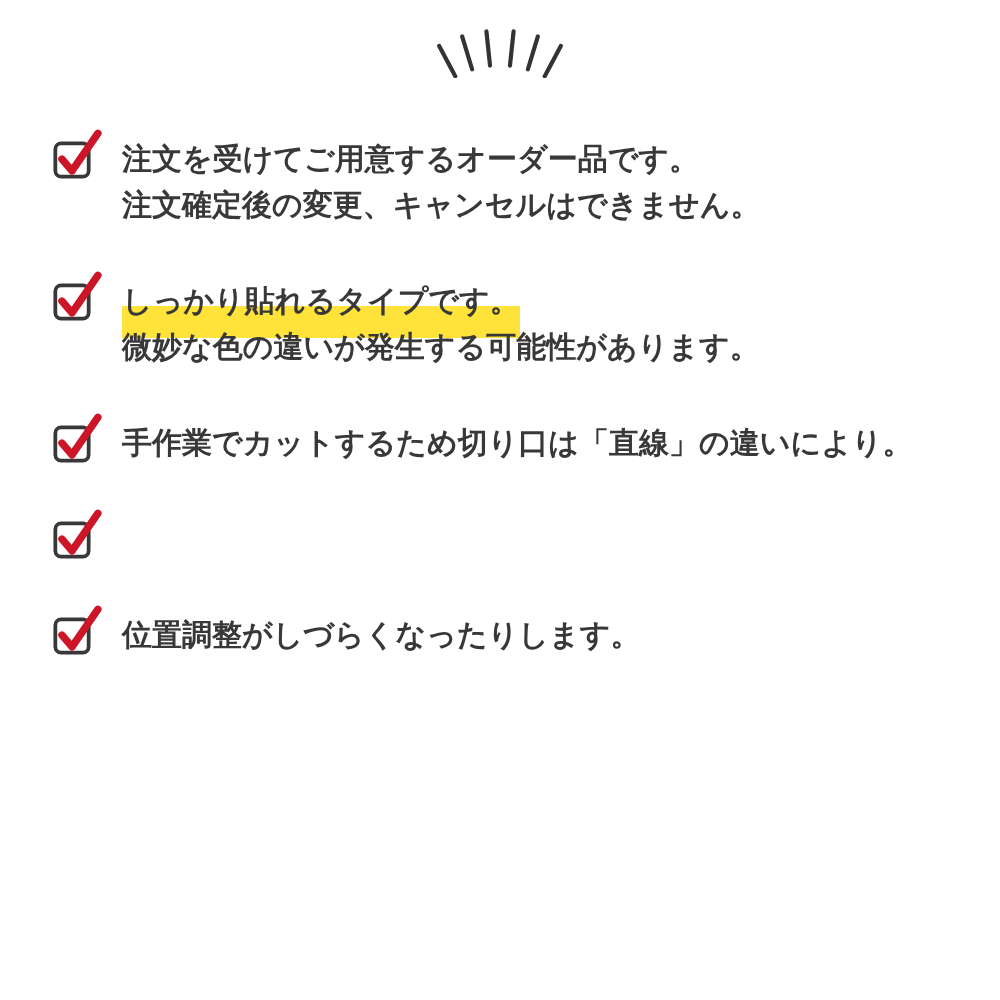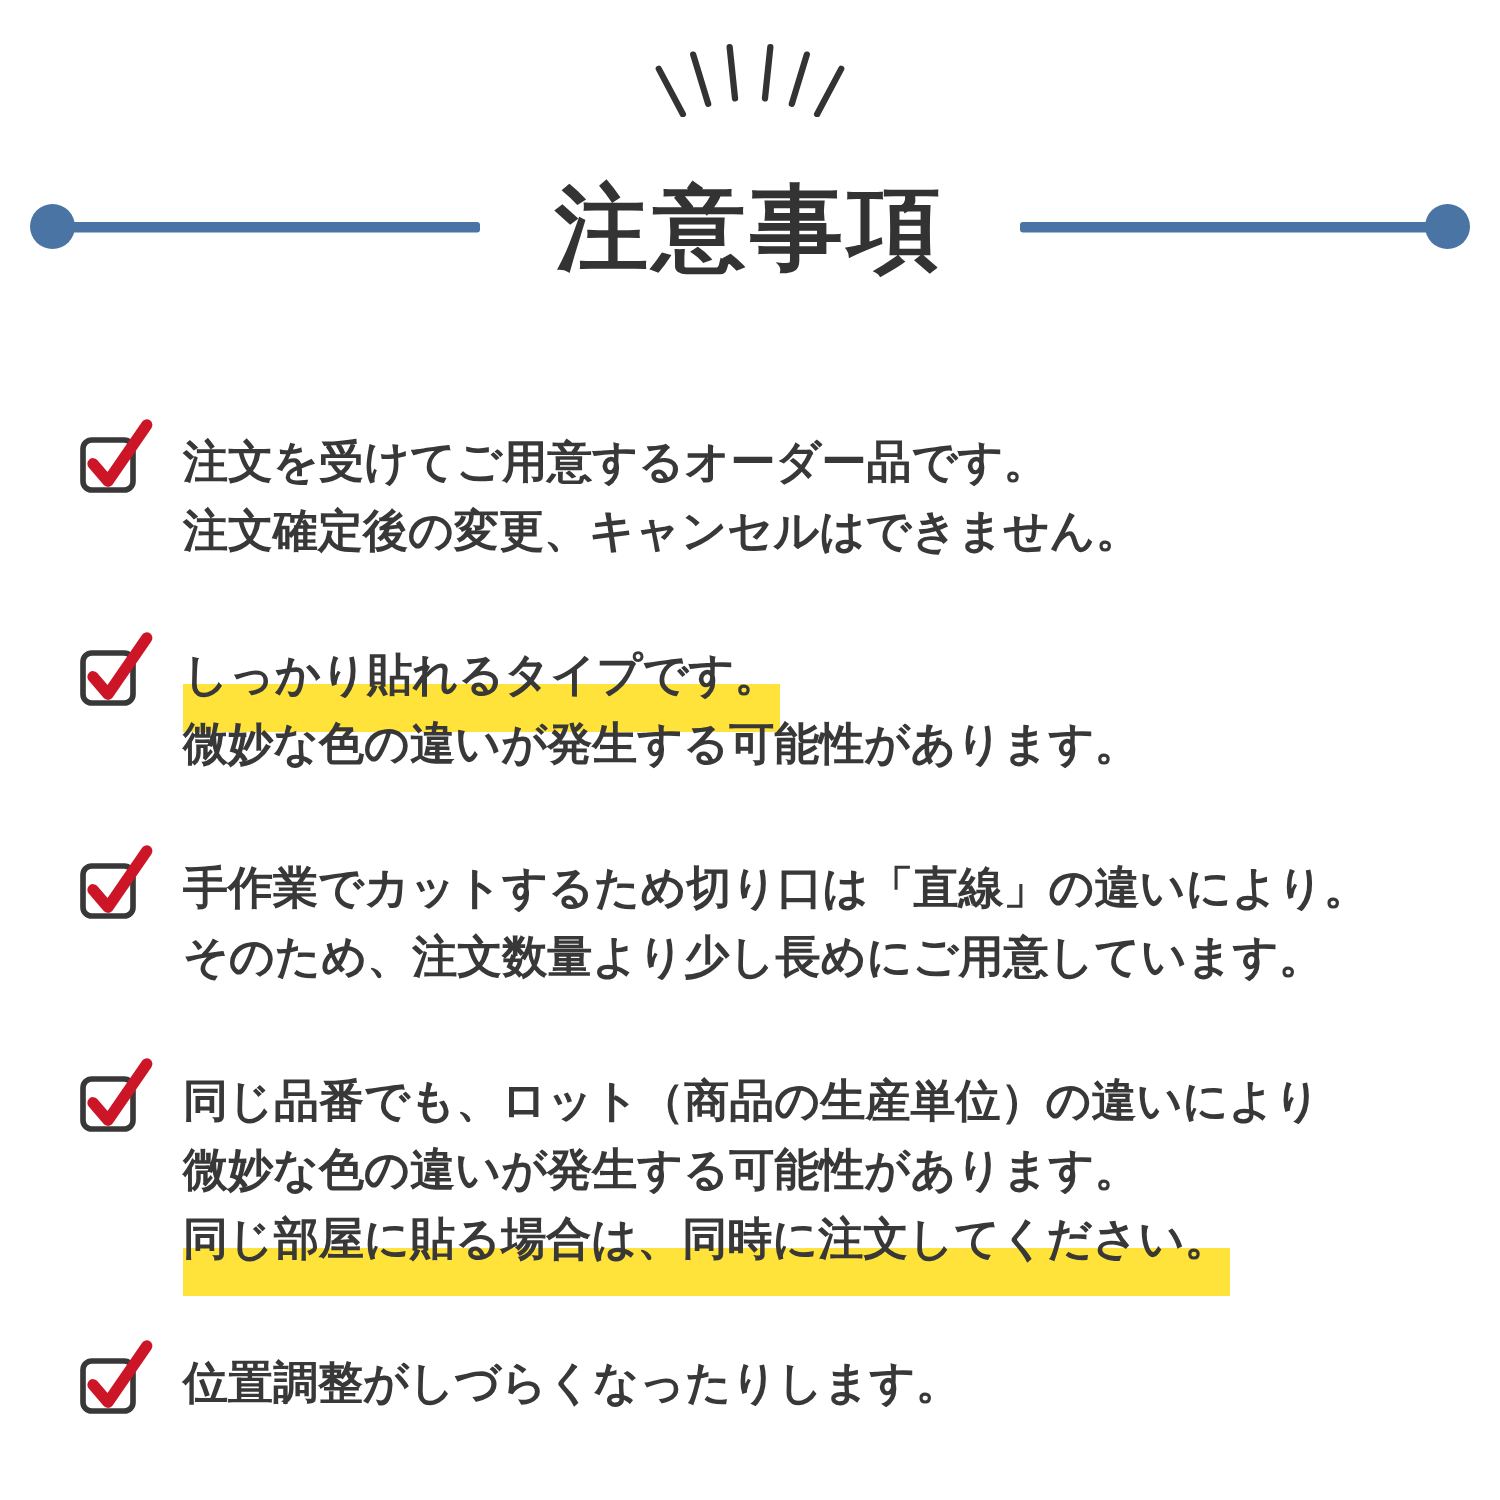--- a/index.html
+++ b/index.html
@@ -109,27 +109,20 @@
 
   <svg class="rays" viewBox="0 0 200 84">
     <line x1="41.3" y1="81.6" x2="20.2" y2="41.9"></line>
     <line x1="63.4" y1="72.5" x2="50.3" y2="29.4"></line>
     <line x1="86.9" y1="67.7" x2="82.2" y2="22.9"></line>
     <line x1="113.1" y1="67.7" x2="117.8" y2="22.9"></line>
     <line x1="136.6" y1="72.5" x2="149.7" y2="29.4"></line>
     <line x1="158.7" y1="81.6" x2="179.8" y2="41.9"></line>
   </svg>
 
-  <div class="title-row">
-    <span class="dot"></span>
-    <span class="rule left"></span>
-    <h1 class="page-title">注意事項</h1>
-    <span class="rule right"></span>
-    <span class="dot"></span>
-  </div>
 
   <div class="checklist">
 
     <div class="item">
       <span class="checkbox-wrap">
         <svg viewBox="0 0 60 64">
           <rect class="cb-box" x="4" y="18" width="40" height="40" rx="7"></rect>
           <path class="cb-check" d="M12 37 L24 51 L55 6"></path>
         </svg>
       </span>
@@ -154,36 +147,30 @@
 
     <div class="item">
       <span class="checkbox-wrap">
         <svg viewBox="0 0 60 64">
           <rect class="cb-box" x="4" y="18" width="40" height="40" rx="7"></rect>
           <path class="cb-check" d="M12 37 L24 51 L55 6"></path>
         </svg>
       </span>
       <div class="item-text">
         <p><span>手作業でカットするため切り口は「直線」の違いにより。</span></p>
-        <p><span>そのため、注文数量より少し長めにご用意しています。</span></p>
       </div>
     </div>
 
     <div class="item">
       <span class="checkbox-wrap">
         <svg viewBox="0 0 60 64">
           <rect class="cb-box" x="4" y="18" width="40" height="40" rx="7"></rect>
           <path class="cb-check" d="M12 37 L24 51 L55 6"></path>
         </svg>
       </span>
-      <div class="item-text">
-        <p><span>同じ品番でも、ロット（商品の生産単位）の違いにより</span></p>
-        <p><span>微妙な色の違いが発生する可能性があります。</span></p>
-        <p><span class="hl">同じ部屋に貼る場合は、同時に注文してください。</span></p>
-      </div>
     </div>
 
     <div class="item">
       <span class="checkbox-wrap">
         <svg viewBox="0 0 60 64">
           <rect class="cb-box" x="4" y="18" width="40" height="40" rx="7"></rect>
           <path class="cb-check" d="M12 37 L24 51 L55 6"></path>
         </svg>
       </span>
       <div class="item-text">

